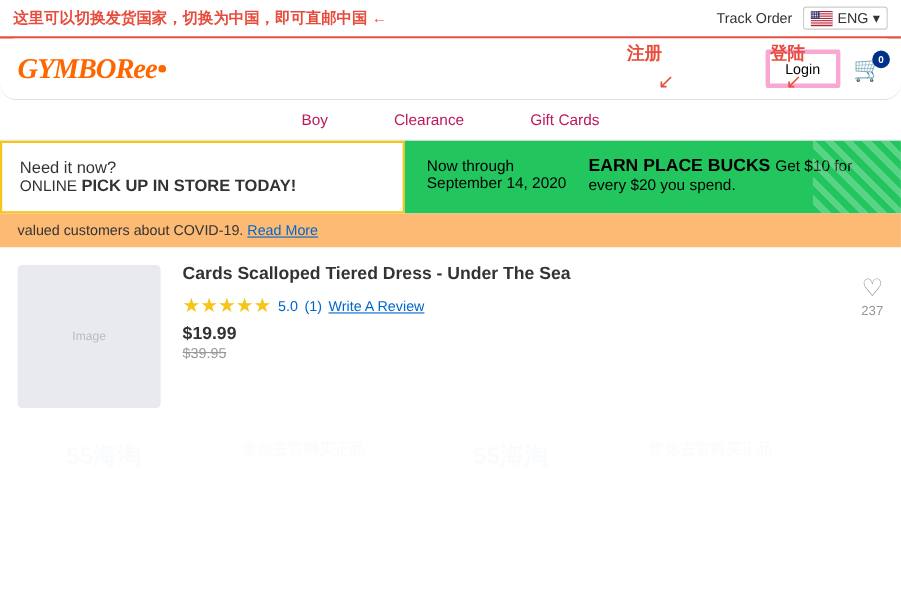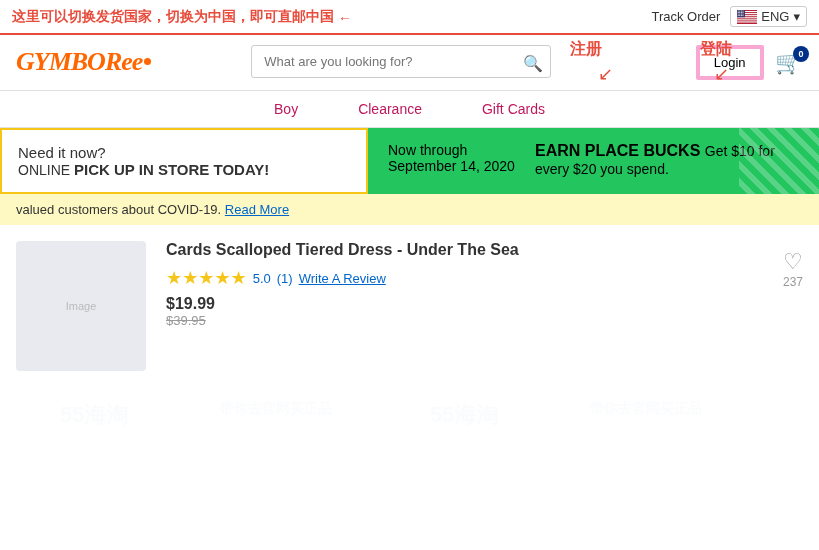--- a/index.html
+++ b/index.html
@@ -64,23 +64,25 @@
       width: 20px;
       height: 14px;
       display: inline-block;
     }
 
     
     .site-header {
       background: #fff;
       padding: 10px 16px;
       display: flex;
+      align-items: center;
       border-bottom: 1px solid #e0e0e0;
       position: relative;
       z-index: 10;
+      border-radius: 15px;
     }
     .logo {
       font-size: 28px;
       font-weight: bold;
       color: #ff6600;
       font-family: Georgia, serif;
       letter-spacing: -1px;
       flex-shrink: 0;
     }
     .logo span.dot {
@@ -215,21 +217,21 @@
       display: flex;
       flex-direction: row;
       justify-content: center;
     }
 
     
     .covid-notice {
       padding: 8px 16px;
       font-size: 13px;
       color: #333;
-      background: #fef9c3;
+      background: #fdba74;
       position: relative;
       z-index: 10;
     }
     .covid-notice a {
       color: #0066cc;
       text-decoration: underline;
     }
 
     
     .product-area {
@@ -363,26 +365,20 @@
       <span>▾</span>
     </div>
   </div>
 </div>
 
 <div class="site-header" style="position:relative;">
   <div class="logo">
     <span style="color:#ff6600; font-style: italic; font-family: Georgia, serif; font-size:26px; font-weight:bold;">GYMBORee</span><span class="dot"></span>
   </div>
 
-  <div class="header-search">
-    <input type="text" placeholder="What are you looking for?" style="">
-    <button class="search-btn">
-      <span>🔍</span>
-    </button>
-  </div>
 
   <div class="header-actions">
     <button class="login-btn">Login</button>
     <div class="cart-icon-wrap">
       <span>🛒</span>
       <span class="cart-badge">0</span>
     </div>
   </div>
 
   <div style="position:absolute; top:0; left:0; right:0; bottom:0; pointer-events:none; z-index:30;">

